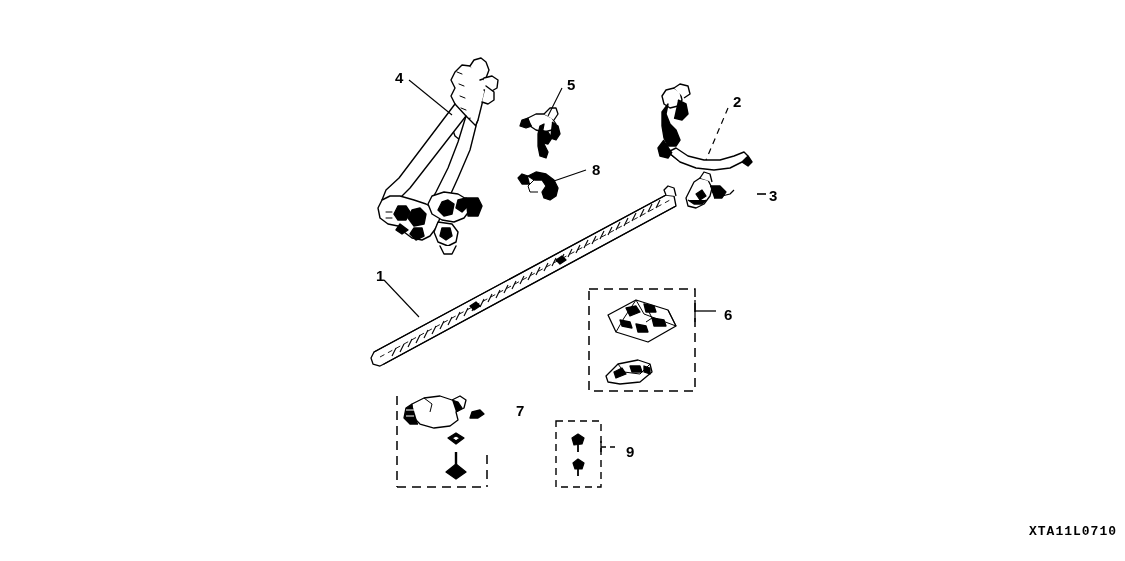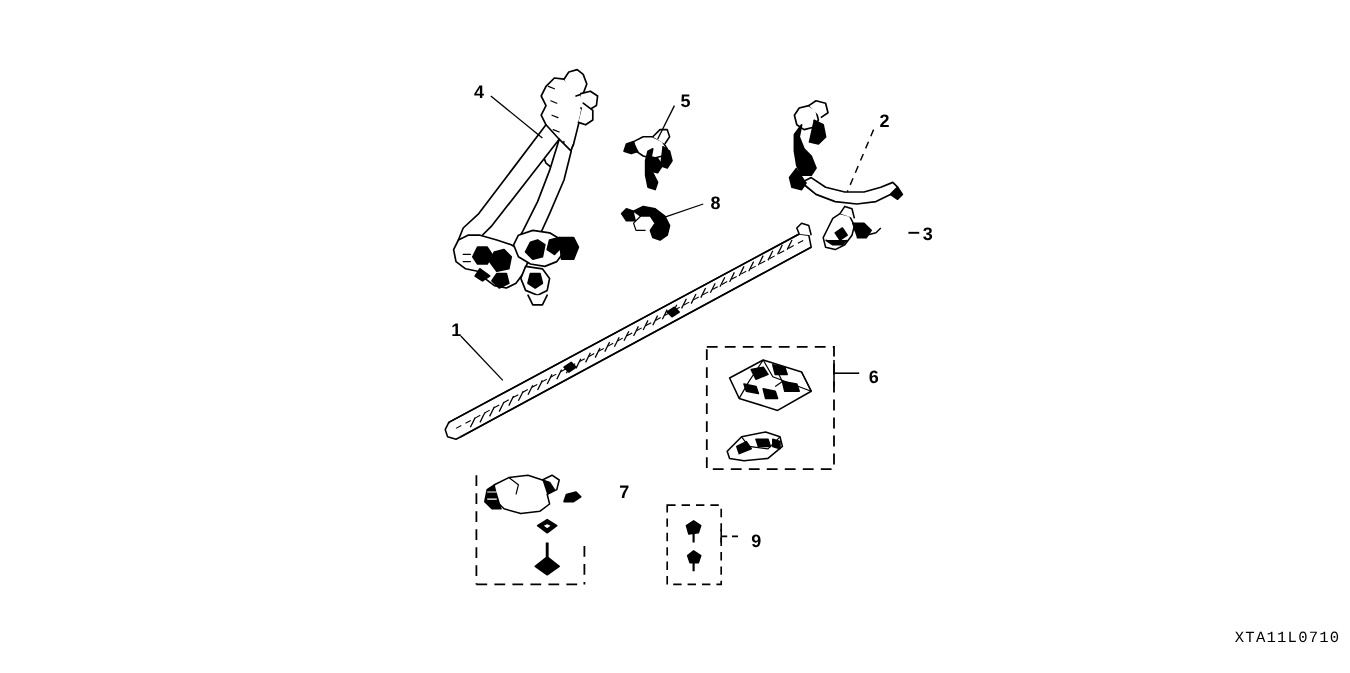--- a/index.html
+++ b/index.html
@@ -30,21 +30,21 @@
     color: #000000;
     line-height: 1;
     white-space: nowrap;
   }
   .diagram-code {
     position: absolute;
     right: 8px;
     bottom: 22px;
     font-family: "Liberation Mono", monospace;
     font-size: 13px;
-    font-weight: normal;
+    font-weight: bold;
     letter-spacing: 1px;
     color: #000000;
     white-space: nowrap;
   }
 </style>
 </head>
 <body>
 
 <div id="sheet">
 

